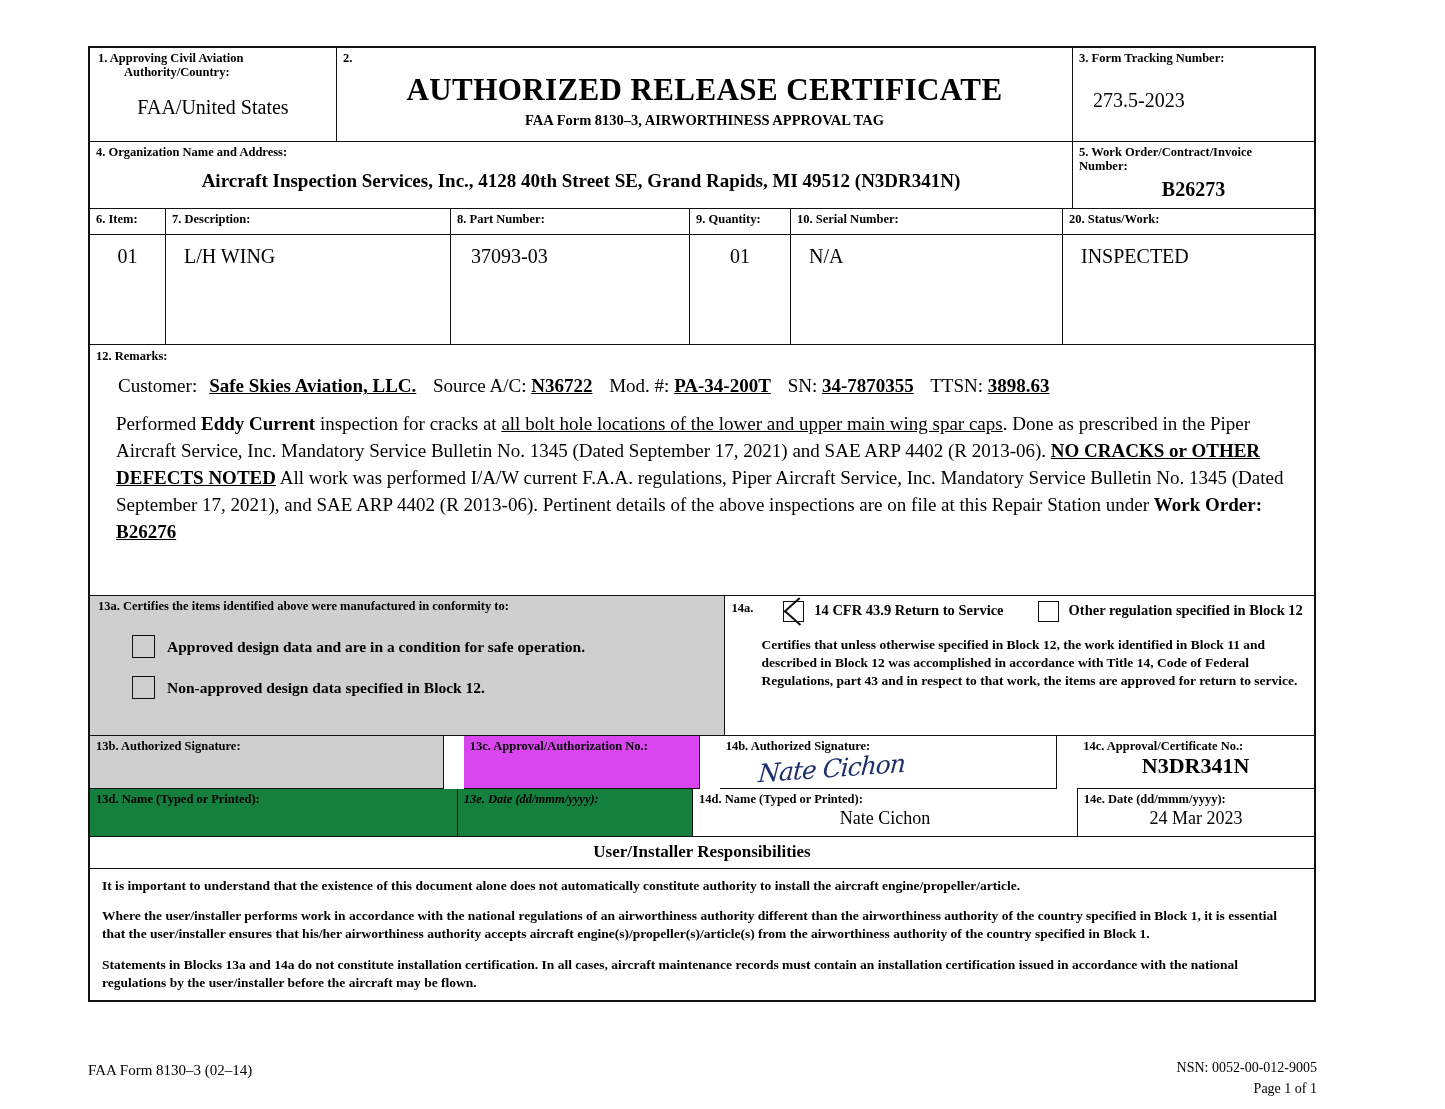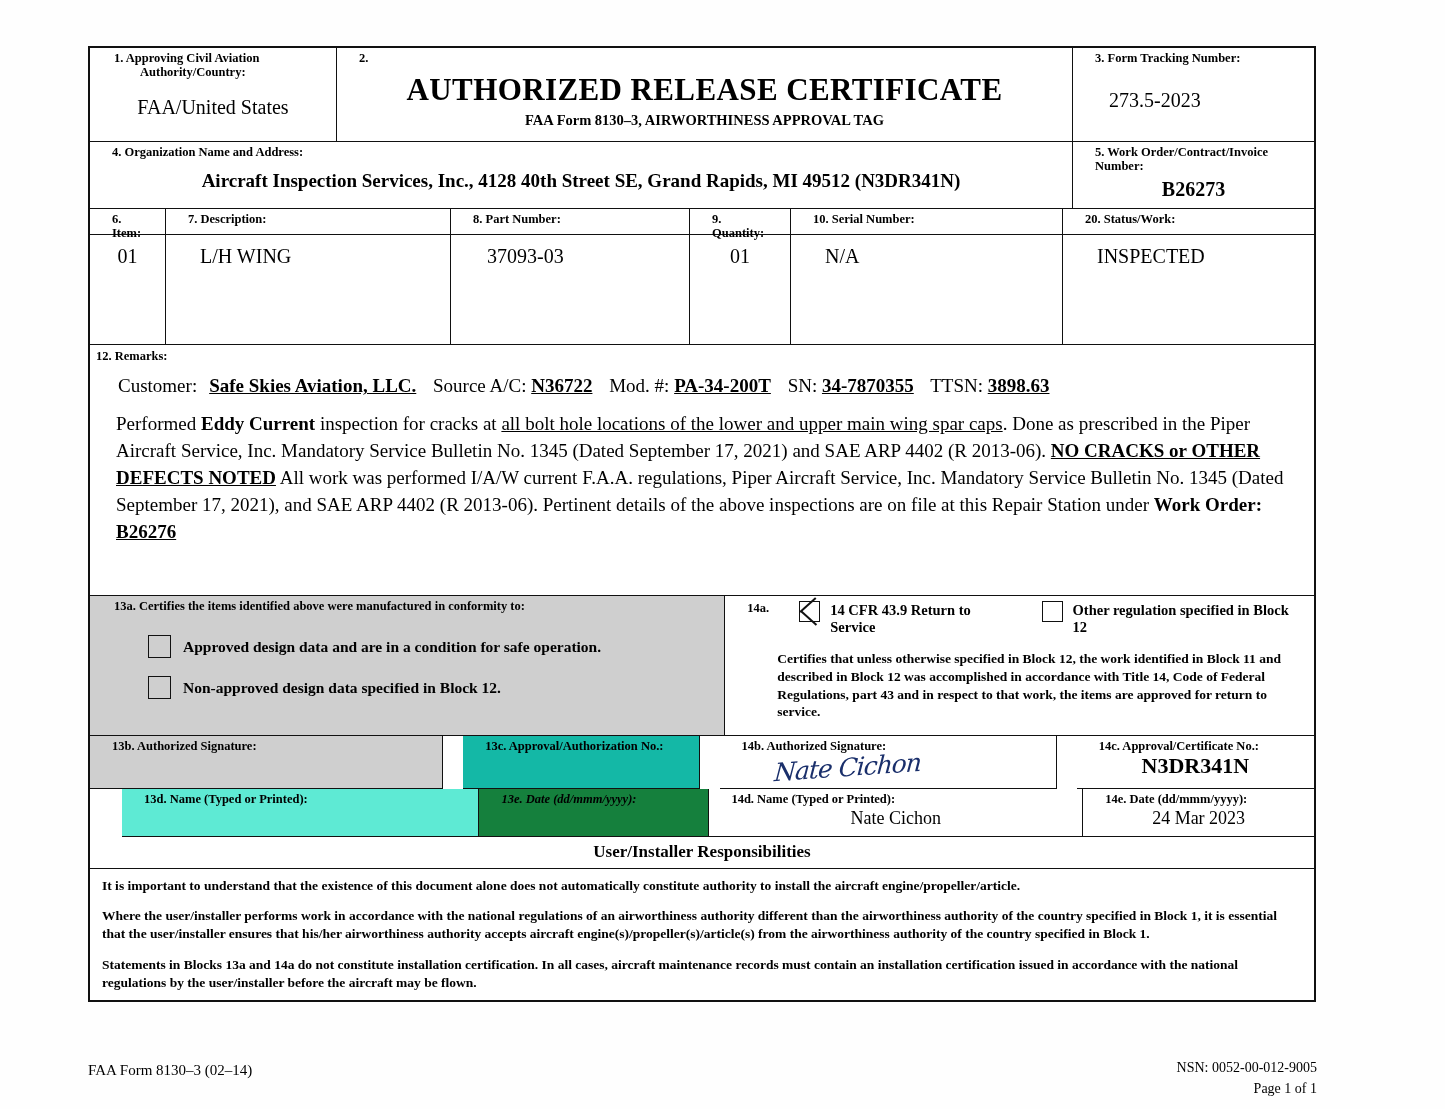--- a/index.html
+++ b/index.html
@@ -28,21 +28,21 @@
     width: 1228px;
     border: 2px solid #111;
     box-sizing: border-box;
     background: #fff;
   }
   .row { display: flex; }
   .cell {
     border-right: 1.5px solid #111;
     border-bottom: 1.5px solid #111;
     box-sizing: border-box;
-    padding: 3px 22px;
+    padding: 3px 6px;
     position: relative;
   }
   .cell:last-child { border-right: none; }
   .lbl {
     font-size: 12.5px;
     font-weight: bold;
     font-family: "Liberation Serif", serif;
     line-height: 1.15;
   }
   .val {
@@ -169,35 +169,35 @@
     font-weight: bold;
     line-height: 1.32;
     margin-top: 14px;
     padding-left: 30px;
     padding-right: 10px;
   }
 
   
   .rsig { height: 53px; gap: 20px; }
   .s13b { width: 372px; background: #cfcfcf; }
-  .s13c { width: 248px; background: #14b8a6; }
+  .s13c { width: 248px; background: #d946ef; }
   .s14b { width: 355px; }
   .s14c { width: 249px; }
   .s14c .val { text-align: center; font-size: 22px; font-weight: bold; margin-top: 0; }
   .sig-script {
     font-family: "DejaVu Serif", serif;
     font-style: italic;
     font-size: 25px;
     color: #1a2f6b;
     transform: rotate(-4deg) skewX(-8deg);
     margin: -4px 0 0 32px;
     letter-spacing: -1px;
   }
   .rname { height: 48px; }
-  .n13d { width: 388px; background: #5eead4; margin-left: 32px; }
+  .n13d { width: 388px; background: #15803d; }
   .n13e { width: 248px; background: #15803d; font-style: italic; }
   .n14d { width: 406px; }
   .n14e { width: 249px; }
   .n14d .val, .n14e .val { text-align: center; font-size: 18px; margin-top: 2px; }
 
   
   .ui-title {
     text-align: center;
     font-size: 17px;
     font-weight: bold;

